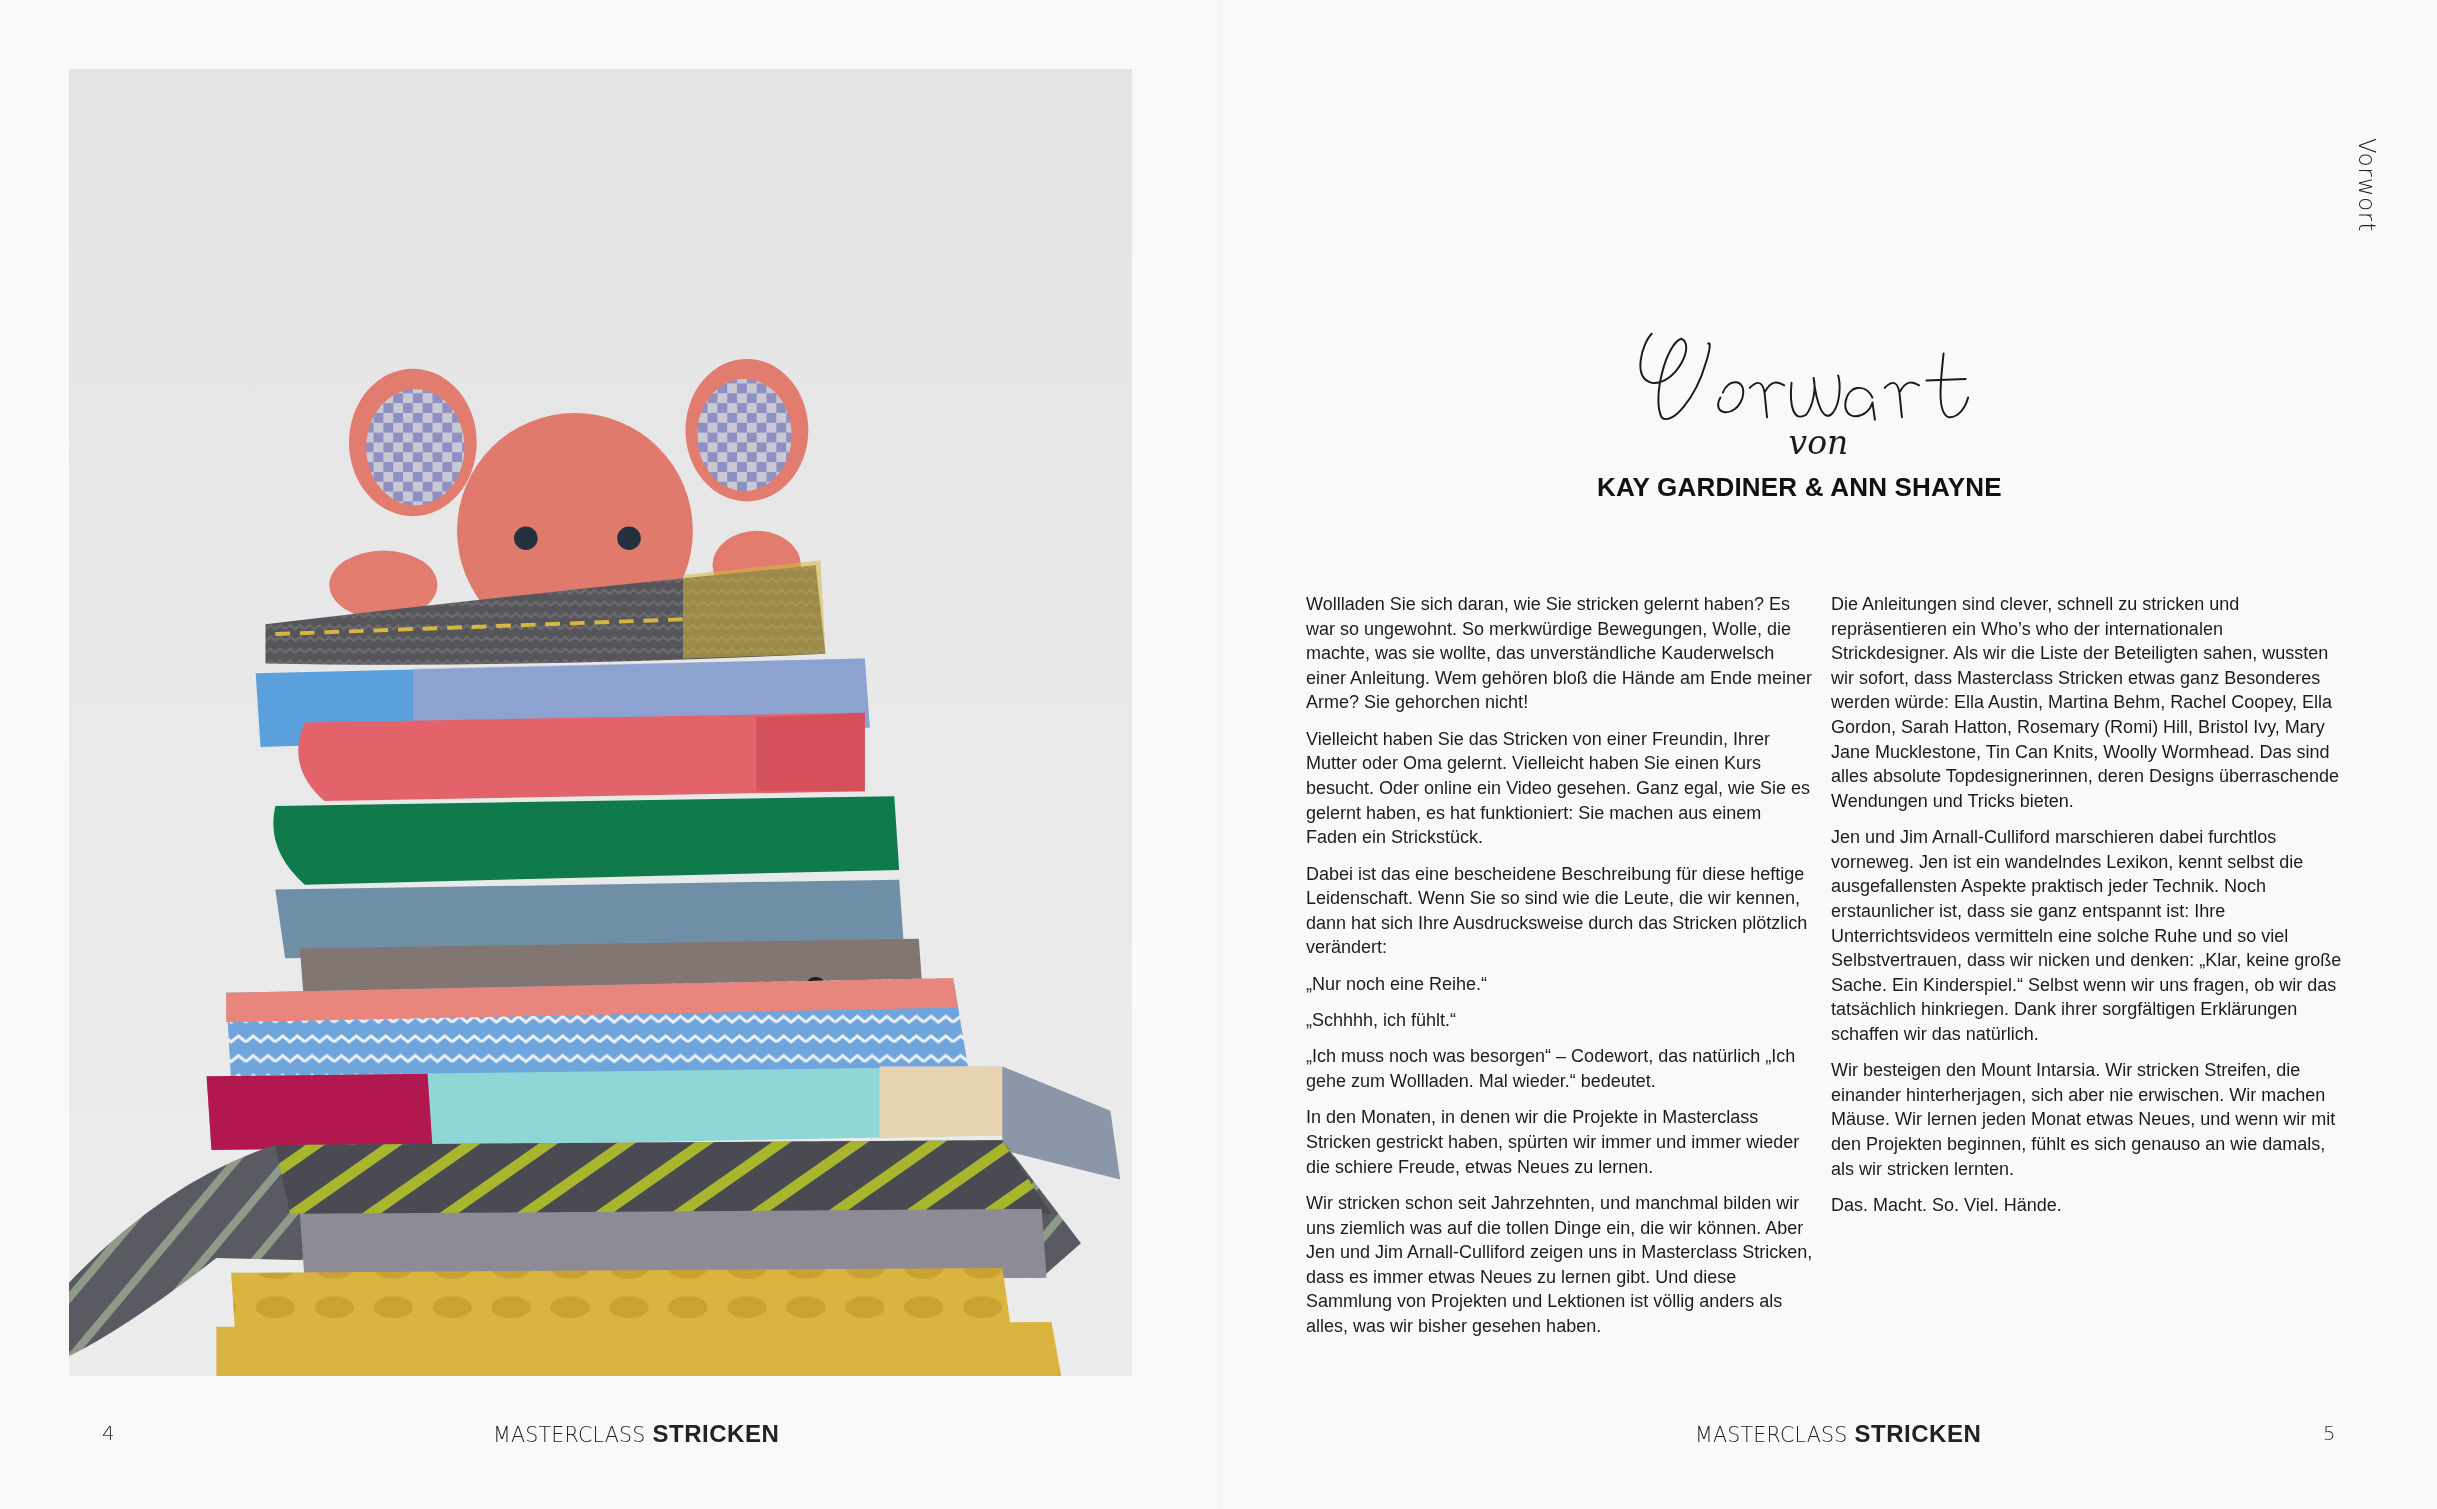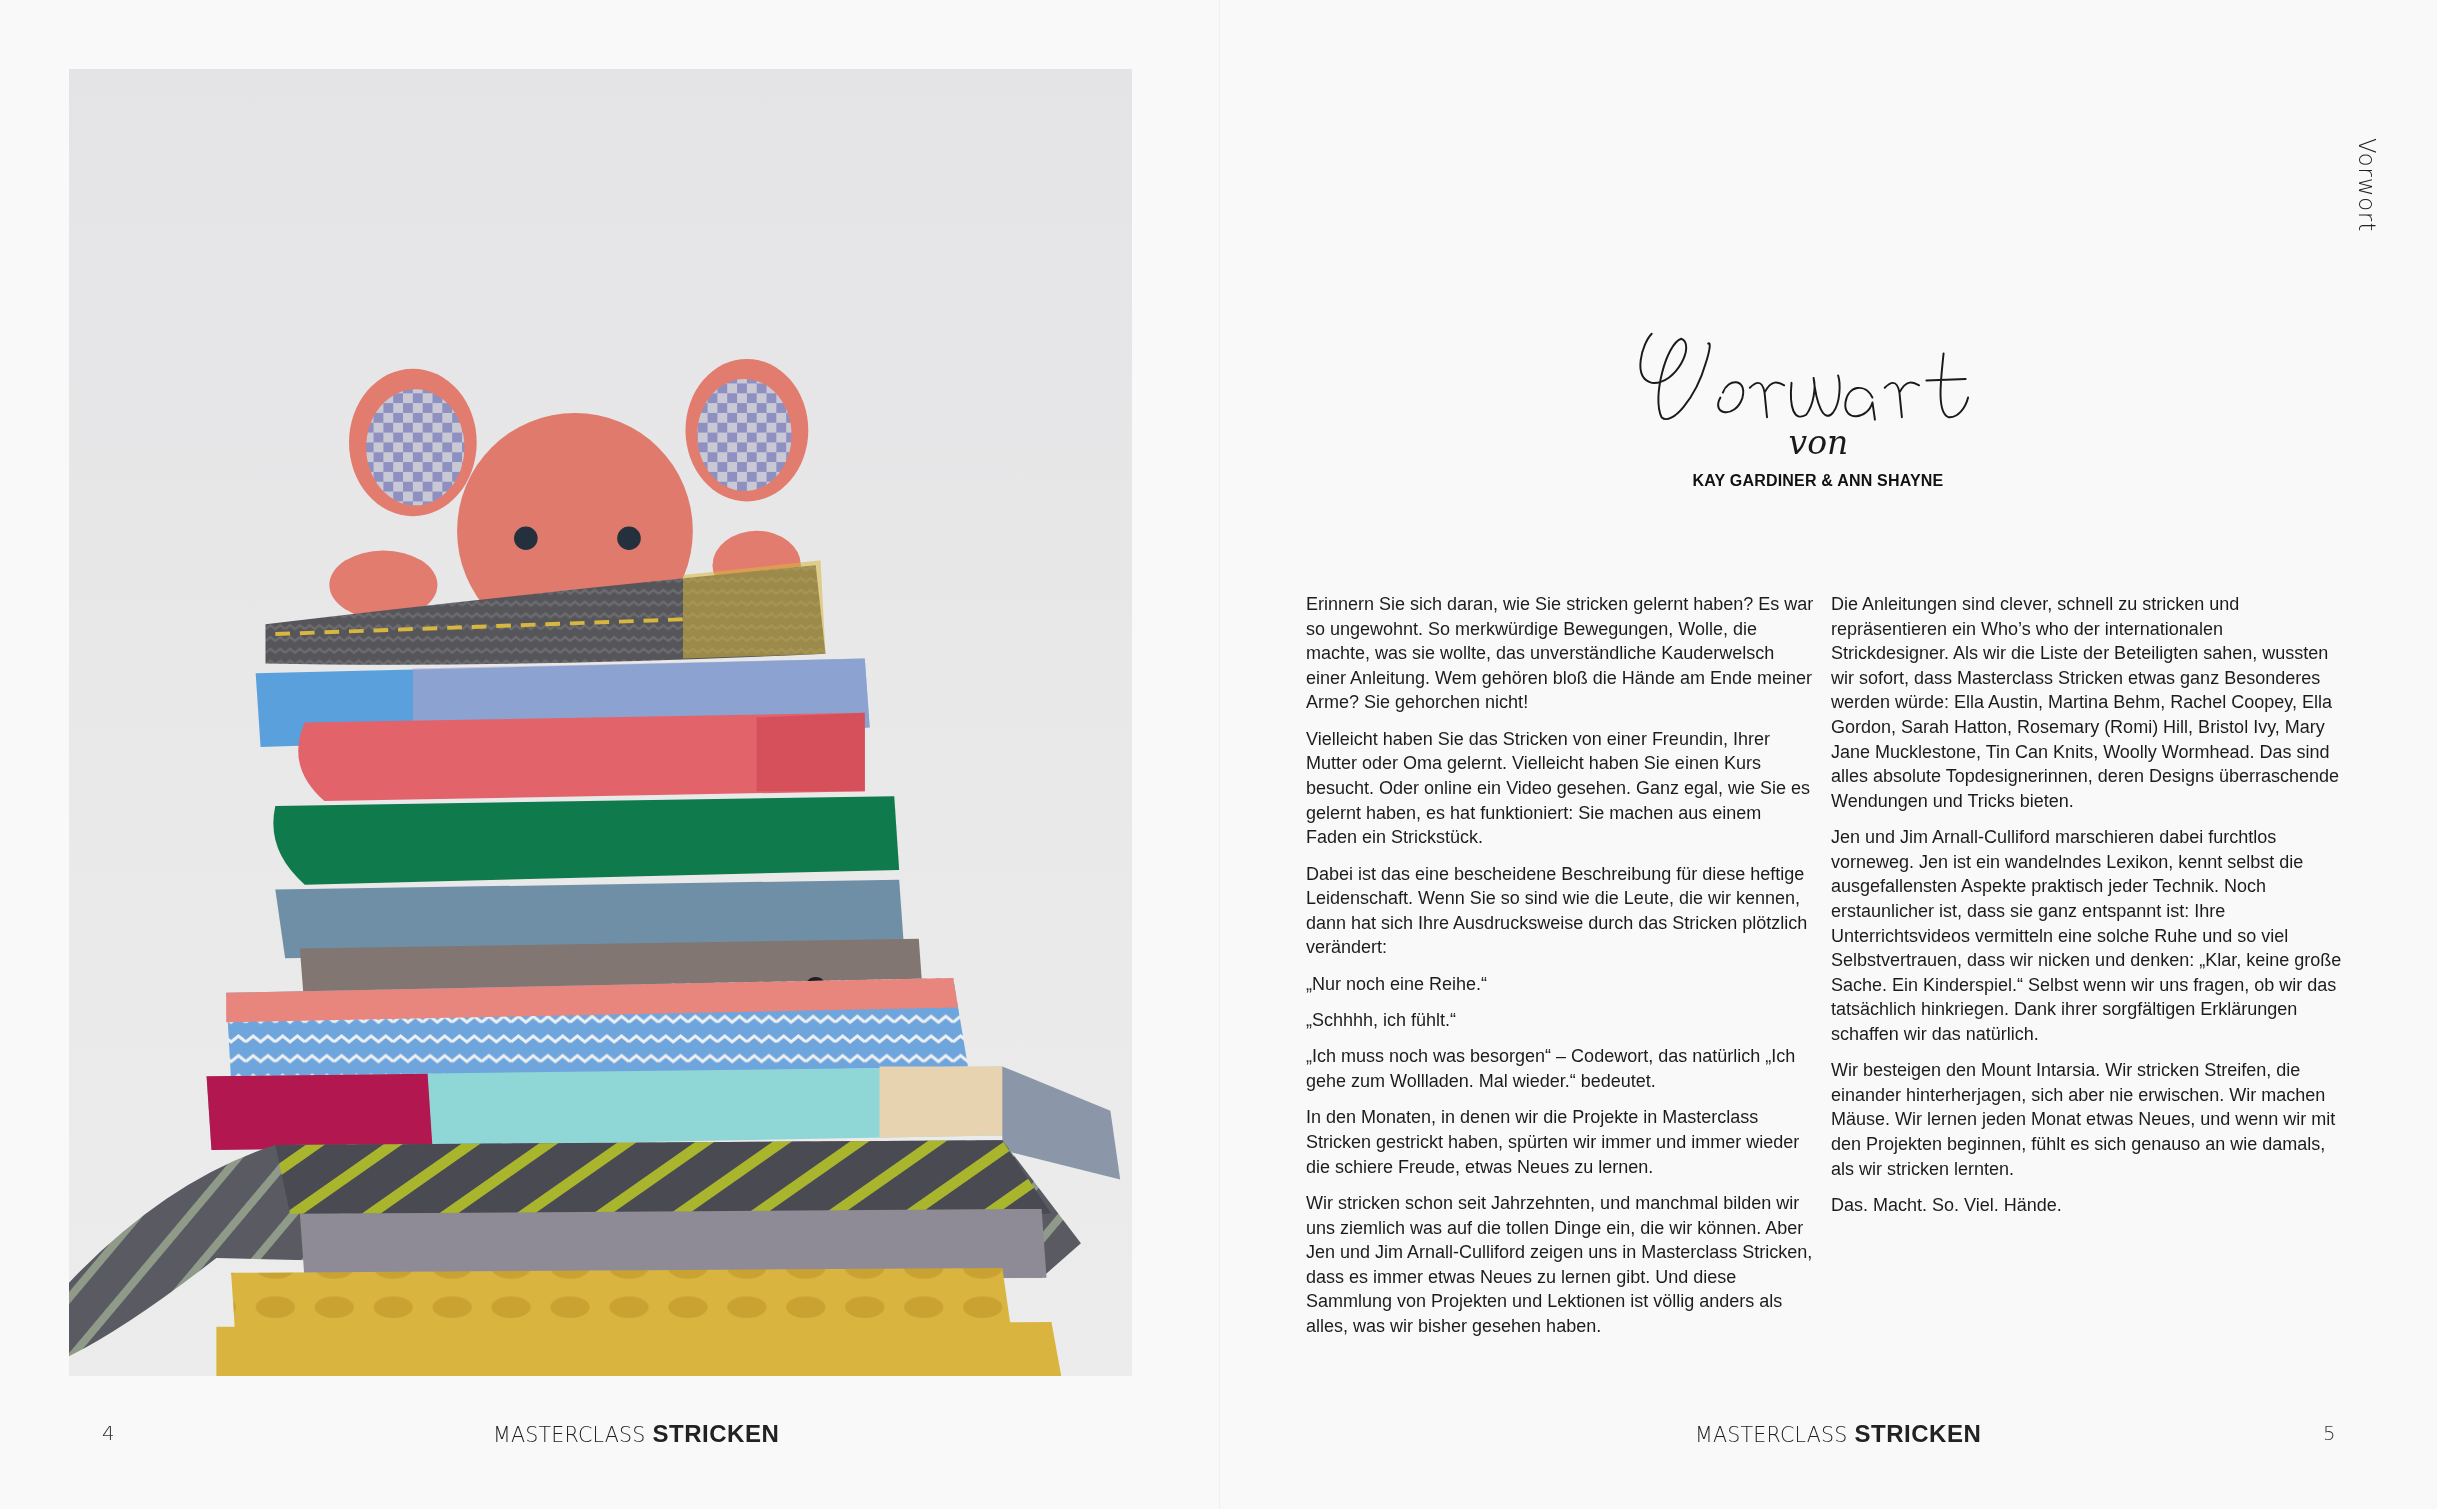--- a/index.html
+++ b/index.html
@@ -34,23 +34,23 @@
   .title-script {
     position: absolute; left: 1622px; top: 324px; width: 393px; height: 103px;
   }
   .title-script svg { width: 100%; height: 100%; }
   .title-von {
     position: absolute; left: 1779px; top: 423px; width: 79px; text-align: center;
     font-family: "DejaVu Serif", serif; font-style: italic;
     font-size: 33px; color: #1a1a1a;
   }
   .authors {
-    position: absolute; left: 1597px; top: 472px; width: 442px; text-align: center;
+    position: absolute; left: 1597px; top: 472px; width: 442px; 
     font-family: "Liberation Sans", sans-serif; font-weight: 700;
-    font-size: 16px; letter-spacing: 0.2px; color: #111;
+    font-size: 26px; letter-spacing: 0.2px; color: #111;
   }
   .col {
     position: absolute; top: 592px; width: 511px;
     font-family: "Liberation Sans", sans-serif;
     font-size: 18px; line-height: 24.6px; color: #1c1c1c;
   }
   .col.left { left: 1306px; }
   .col.right { left: 1831px; }
   .col p { margin: 0 0 11.8px 0; }
 
@@ -168,21 +168,21 @@
         <path d="M510 150 C495 120 460 125 455 160 C450 200 500 195 510 160 L515 195"></path>
         <path d="M535 130 C545 120 560 110 565 140 L570 190 M565 140 C580 110 595 120 605 125"></path>
         <path d="M655 60 C650 110 640 180 665 190 C685 192 700 170 705 150 M620 115 L700 112"></path>
       </g>
     </svg>
   </div>
   <div class="title-von">von</div>
   <div class="authors">KAY GARDINER &amp; ANN SHAYNE</div>
 
   <div class="col left">
-    <p>Erinnern Sie sich daran, wie Sie stricken gelernt haben? Es war so ungewohnt. So merkwürdige Bewegungen, Wolle, die machte, was sie wollte, das unverständliche Kauderwelsch einer Anleitung. Wem gehören bloß die Hände am Ende meiner Arme? Sie gehorchen nicht!</p>
+    <p>Wollladen Sie sich daran, wie Sie stricken gelernt haben? Es war so ungewohnt. So merkwürdige Bewegungen, Wolle, die machte, was sie wollte, das unverständliche Kauderwelsch einer Anleitung. Wem gehören bloß die Hände am Ende meiner Arme? Sie gehorchen nicht!</p>
     <p>Vielleicht haben Sie das Stricken von einer Freundin, Ihrer Mutter oder Oma gelernt. Vielleicht haben Sie einen Kurs besucht. Oder online ein Video gesehen. Ganz egal, wie Sie es gelernt haben, es hat funktioniert: Sie machen aus einem Faden ein Strickstück.</p>
     <p>Dabei ist das eine bescheidene Beschreibung für diese heftige Leidenschaft. Wenn Sie so sind wie die Leute, die wir kennen, dann hat sich Ihre Ausdrucksweise durch das Stricken plötzlich verändert:</p>
     <p>„Nur noch eine Reihe.“</p>
     <p>„Schhhh, ich fühlt.“</p>
     <p>„Ich muss noch was besorgen“ – Codewort, das natürlich „Ich gehe zum Wollladen. Mal wieder.“ bedeutet.</p>
     <p>In den Monaten, in denen wir die Projekte in Masterclass Stricken gestrickt haben, spürten wir immer und immer wieder die schiere Freude, etwas Neues zu lernen.</p>
     <p>Wir stricken schon seit Jahrzehnten, und manchmal bilden wir uns ziemlich was auf die tollen Dinge ein, die wir können. Aber Jen und Jim Arnall-Culliford zeigen uns in Masterclass Stricken, dass es immer etwas Neues zu lernen gibt. Und diese Sammlung von Projekten und Lektionen ist völlig anders als alles, was wir bisher gesehen haben.</p>
   </div>
 
   <div class="col right">

